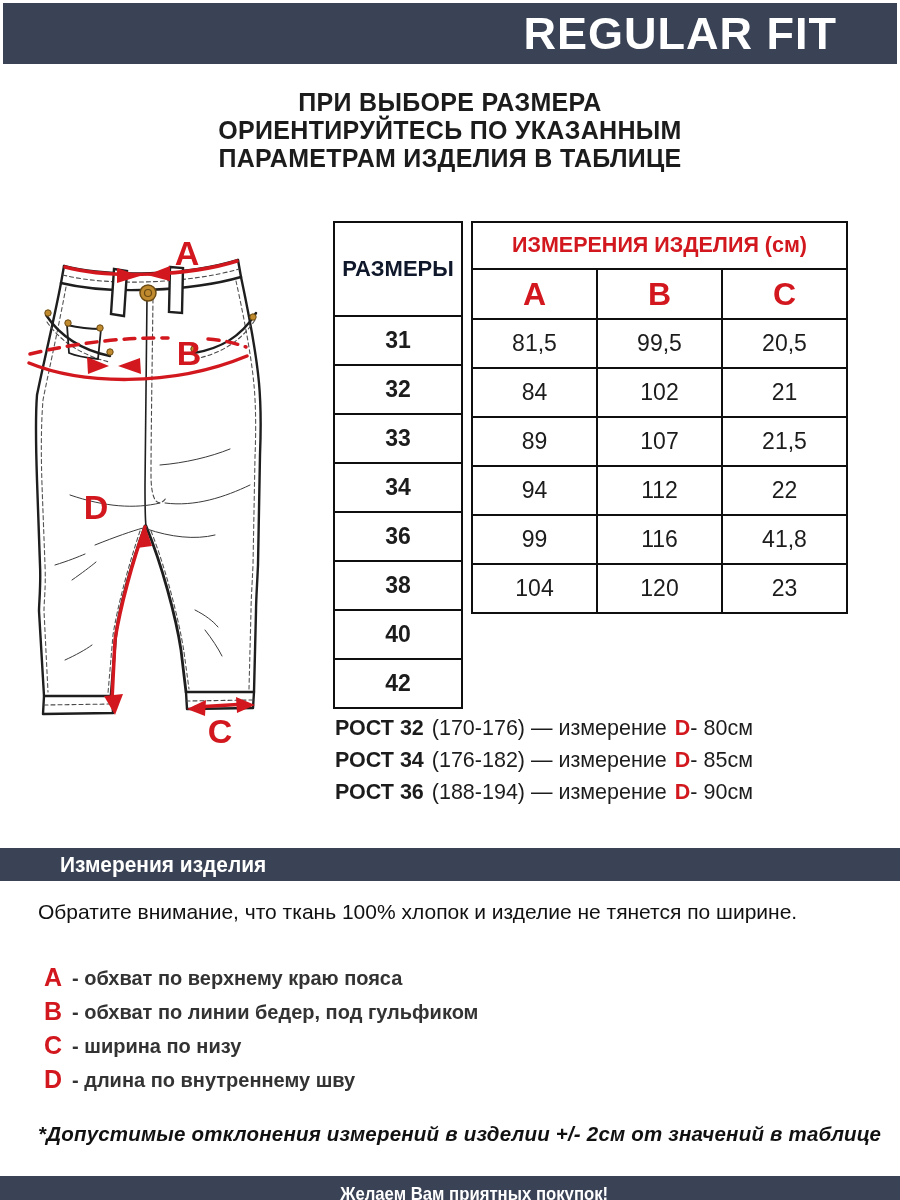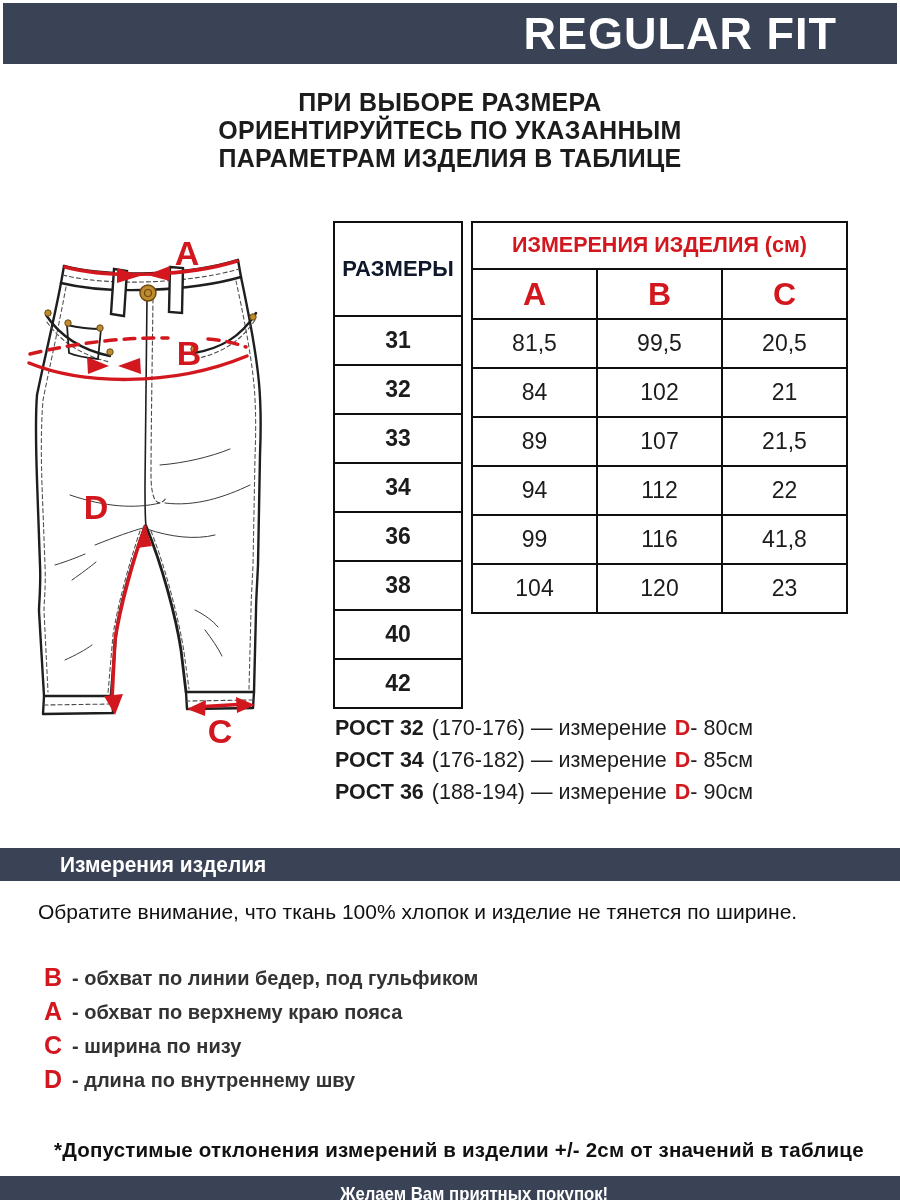--- a/index.html
+++ b/index.html
@@ -48,21 +48,21 @@
     display:flex;align-items:center;padding-left:60px;box-sizing:border-box;}
   .section-bar span{color:#fff;font-weight:bold;font-size:22px;display:inline-block;transform:scaleX(.95);transform-origin:left;}
 
   .fabric-note{position:absolute;top:900px;left:38px;margin:0;font-size:21px;color:#111;}
 
   
   .legend{position:absolute;top:962px;left:44px;}
   .legend-line{height:34px;line-height:30px;font-weight:bold;font-size:20px;color:#333;white-space:nowrap;}
   .legend-line .ll{display:inline-block;width:28px;color:var(--red);font-size:25px;vertical-align:-1px;}
 
-  .disclaimer{position:absolute;top:1122px;left:38px;margin:16px;font-weight:bold;
+  .disclaimer{position:absolute;top:1122px;left:38px;margin:0;font-style:italic;font-weight:bold;
     font-size:20.5px;color:#111;letter-spacing:.2px;}
 
   
   .bottom-bar{position:absolute;top:1176px;left:0;width:900px;height:35px;background:var(--navy);
     display:flex;align-items:center;justify-content:center;padding-left:24px;}
   .bottom-bar span{color:#fff;font-weight:bold;font-size:19px;display:inline-block;transform:scaleX(.88);}
 </style>
 </head>
 <body>
 
@@ -252,22 +252,22 @@
       <div class="rost-line"><span class="rl">РОСТ 36</span><span class="rr">(188-194) — измерение</span><span class="rd">D</span><span class="rv">- 90см</span></div>
     </div>
 
   <div class="section-bar">
     <span>Измерения изделия</span>
   </div>
 
   <p class="fabric-note">Обратите внимание, что ткань 100% хлопок и изделие не тянется по ширине.</p>
 
   <div class="legend" id="legend">
+      <div class="legend-line"><span class="ll">A</span><span class="lt">- обхват по верхнему краю пояса</span></div>
       <div class="legend-line"><span class="ll">B</span><span class="lt">- обхват по линии бедер, под гульфиком</span></div>
-      <div class="legend-line"><span class="ll">A</span><span class="lt">- обхват по верхнему краю пояса</span></div>
       <div class="legend-line"><span class="ll">C</span><span class="lt">- ширина по низу</span></div>
       <div class="legend-line"><span class="ll">D</span><span class="lt">- длина по внутреннему шву</span></div>
     </div>
 
   <p class="disclaimer">*Допустимые отклонения измерений в изделии +/- 2см от значений в таблице</p>
 
   <footer class="bottom-bar">
     <span>Желаем Вам приятных покупок!</span>
   </footer>
 

